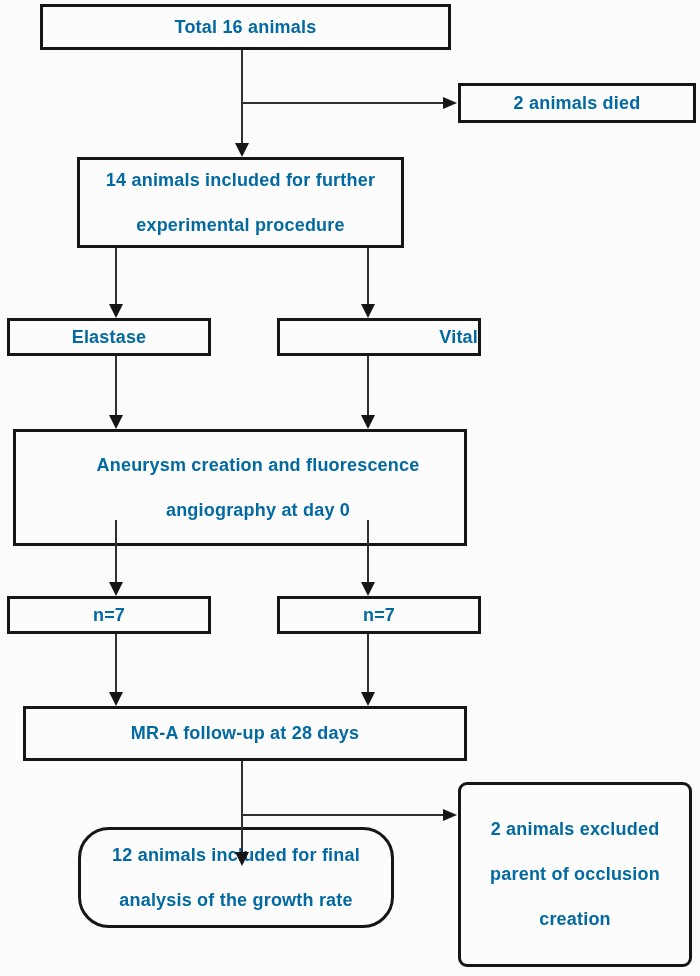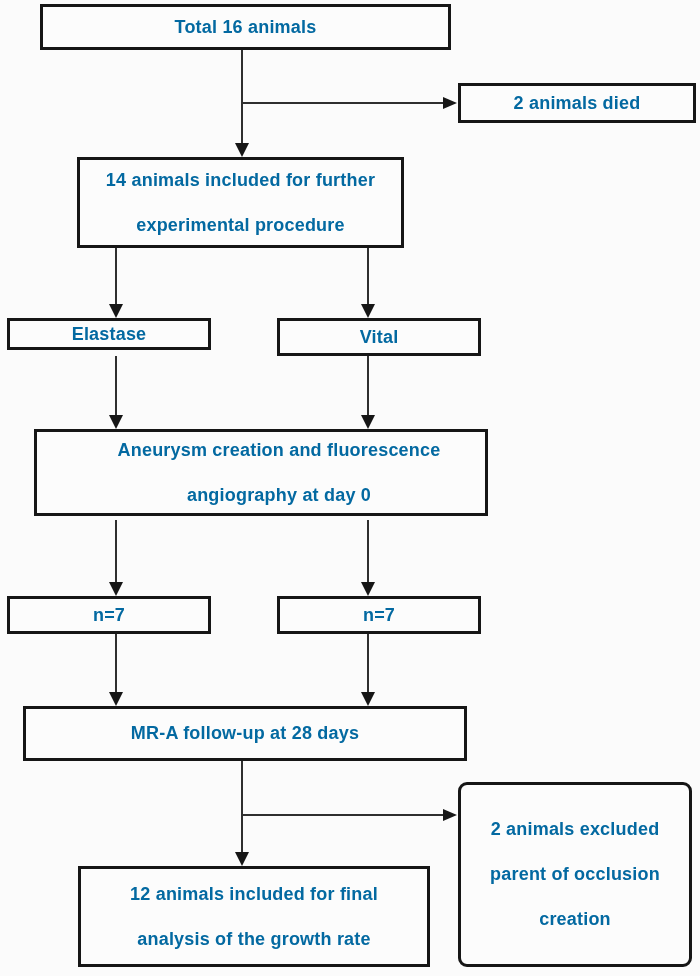--- a/index.html
+++ b/index.html
@@ -53,28 +53,28 @@
     width: 0; height: 0;
     border-top: 6px solid transparent;
     border-bottom: 6px solid transparent;
     border-left: 14px solid #161616;
   }
 
   
   #n-total     { left: 40px;  top: 4px;   width: 411px; height: 46px; }
   #n-died      { left: 458px; top: 83px;  width: 238px; height: 40px; }
   #n-included  { left: 77px;  top: 157px; width: 327px; height: 91px; }
-  #n-elastase  { left: 7px;   top: 318px; width: 204px; height: 32px; }
-  #n-vital     { left: 277px; top: 318px; width: 204px; height: 38px; }
-  #n-aneurysm  { left: 34px;  top: 429px; width: 454px; height: 87px; padding-left: 36px; }
+  #n-elastase  { left: 7px;   top: 318px; width: 204px; height: 38px; }
+  #n-vital     { left: 277px; top: 318px; width: 204px; height: 38px; align-items: flex-end; }
+  #n-aneurysm  { left: 13px;  top: 429px; width: 454px; height: 117px; padding-left: 36px; }
   #n-n7-left   { left: 7px;   top: 596px; width: 204px; height: 38px; }
   #n-n7-right  { left: 277px; top: 596px; width: 204px; height: 38px; }
   #n-mra       { left: 23px;  top: 706px; width: 444px; height: 55px; }
   #n-excluded  { left: 458px; top: 782px; width: 234px; height: 185px; border-radius: 9px; }
-  #n-final     { left: 78px;  top: 866px; width: 352px; height: 101px; }
+  #n-final     { left: 78px;  top: 827px; width: 316px; height: 101px; border-radius: 31px; }
 
   
   #c-v1  { left: 241px; top: 50px;  height: 93px; }
   #a-v1  { left: 235px; top: 143px; }
   #c-h1  { left: 242px; top: 102px; width: 201px; }
   #a-h1  { left: 443px; top: 97px; }
   #c-v2  { left: 115px; top: 248px; height: 56px; }
   #a-v2  { left: 109px; top: 304px; }
   #c-v3  { left: 367px; top: 248px; height: 56px; }
   #a-v3  { left: 361px; top: 304px; }

